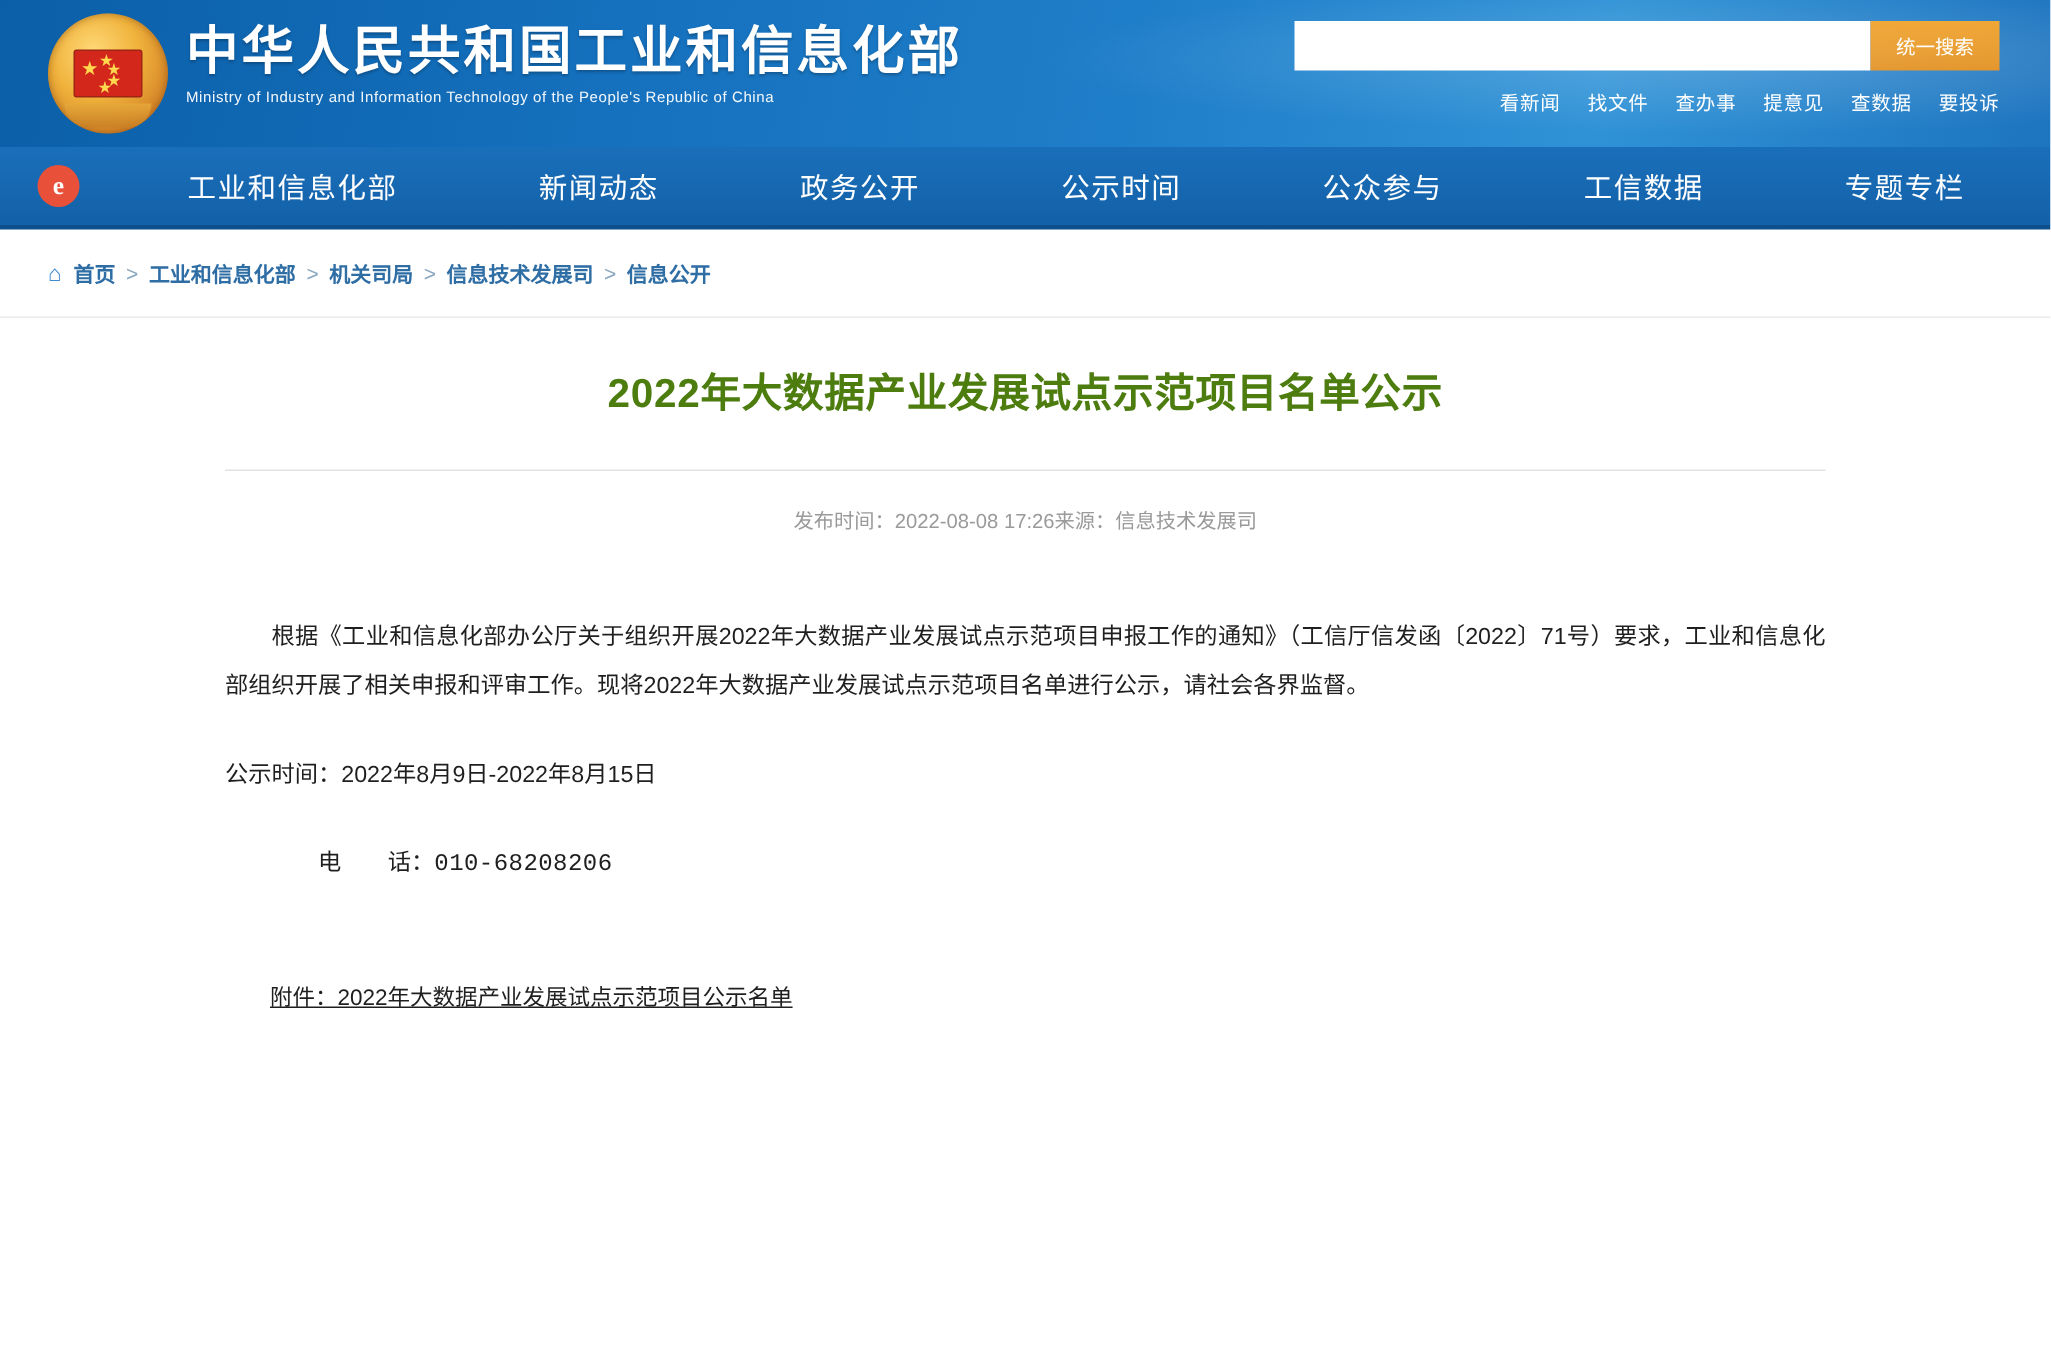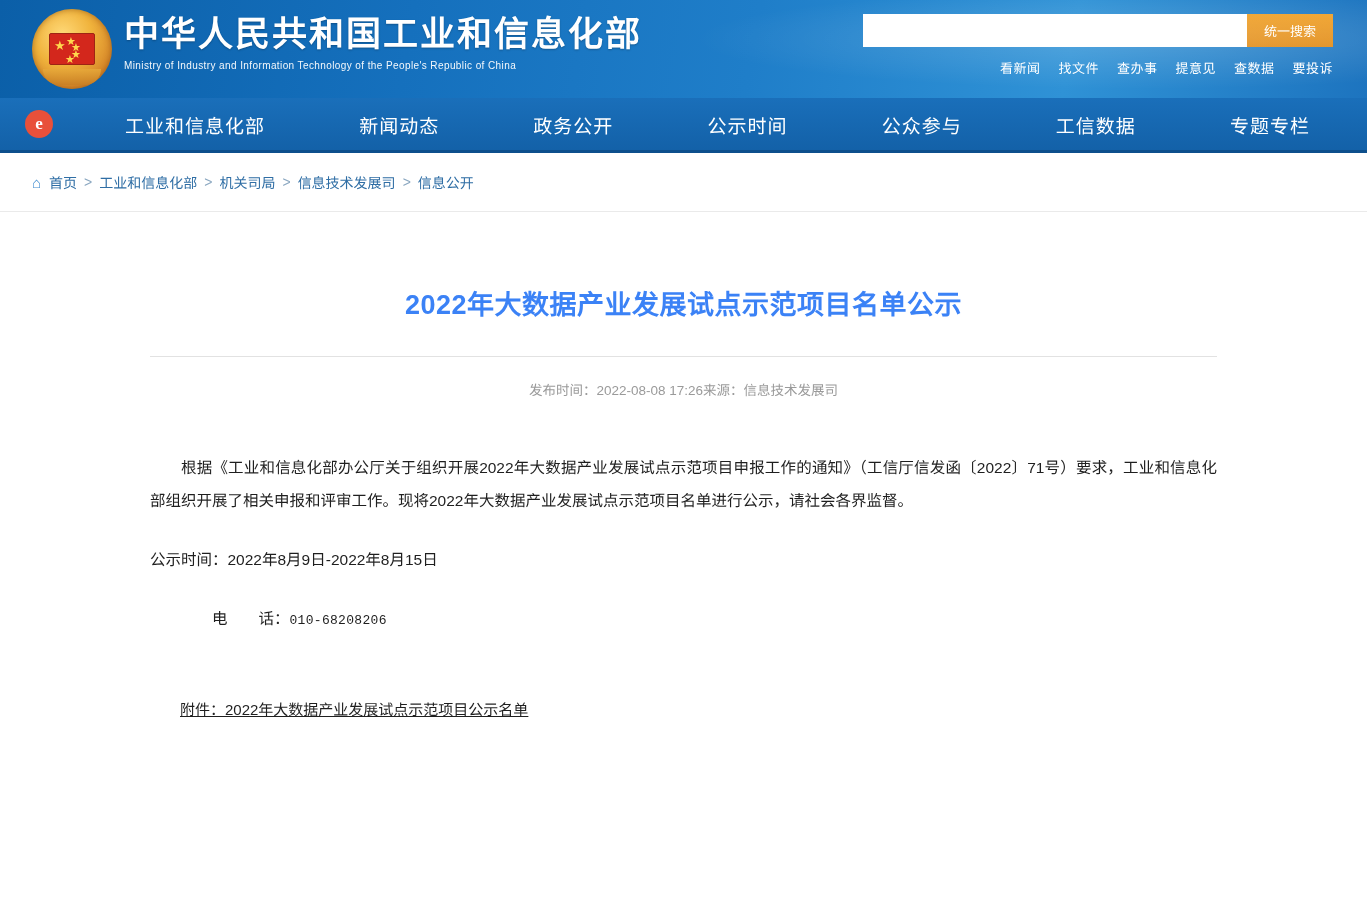--- a/index.html
+++ b/index.html
@@ -182,36 +182,37 @@
     border-bottom: 1px solid #eaeaea;
   }
   .breadcrumb .home-icon {
     color: #3f8bcf;
     font-size: 15px;
     margin-right: 8px;
   }
   .breadcrumb a {
     color: #2f6ea5;
     text-decoration: none;
+    font-weight: bold;
   }
   .breadcrumb .sep {
     margin: 0 7px;
     color: #8aa7c0;
   }
 
   
   .article {
     padding: 0 150px;
   }
   .article-title {
     text-align: center;
     font-size: 27px;
     font-weight: bold;
-    color: #3b82f6;
-    margin: 71px 0 34px;
+    color: #4d7c0f;
+    margin: 28px 0 34px;
     letter-spacing: .5px;
     font-family: "Liberation Sans", "DejaVu Sans", sans-serif;
   }
   .meta-sep {
     height: 1px;
     background: #e2e2e2;
     margin: 0 0 0 0;
   }
   .article-meta {
     display: flex;
@@ -235,21 +236,21 @@
     display: block;
     margin: 0 0 26px;
     text-indent: 2em;
   }
   .kv-label {
     display: inline-block;
     min-width: 76px;
   }
   .mono {
     font-family: "Liberation Mono", "DejaVu Sans Mono", monospace;
-    font-size: 13px;
+    font-size: 16px;
     letter-spacing: .3px;
   }
   .attachment {
     margin-top: 56px;
     text-indent: 2em;
     font-size: 15px;
     text-decoration: underline;
   }
 </style>
 </head>

